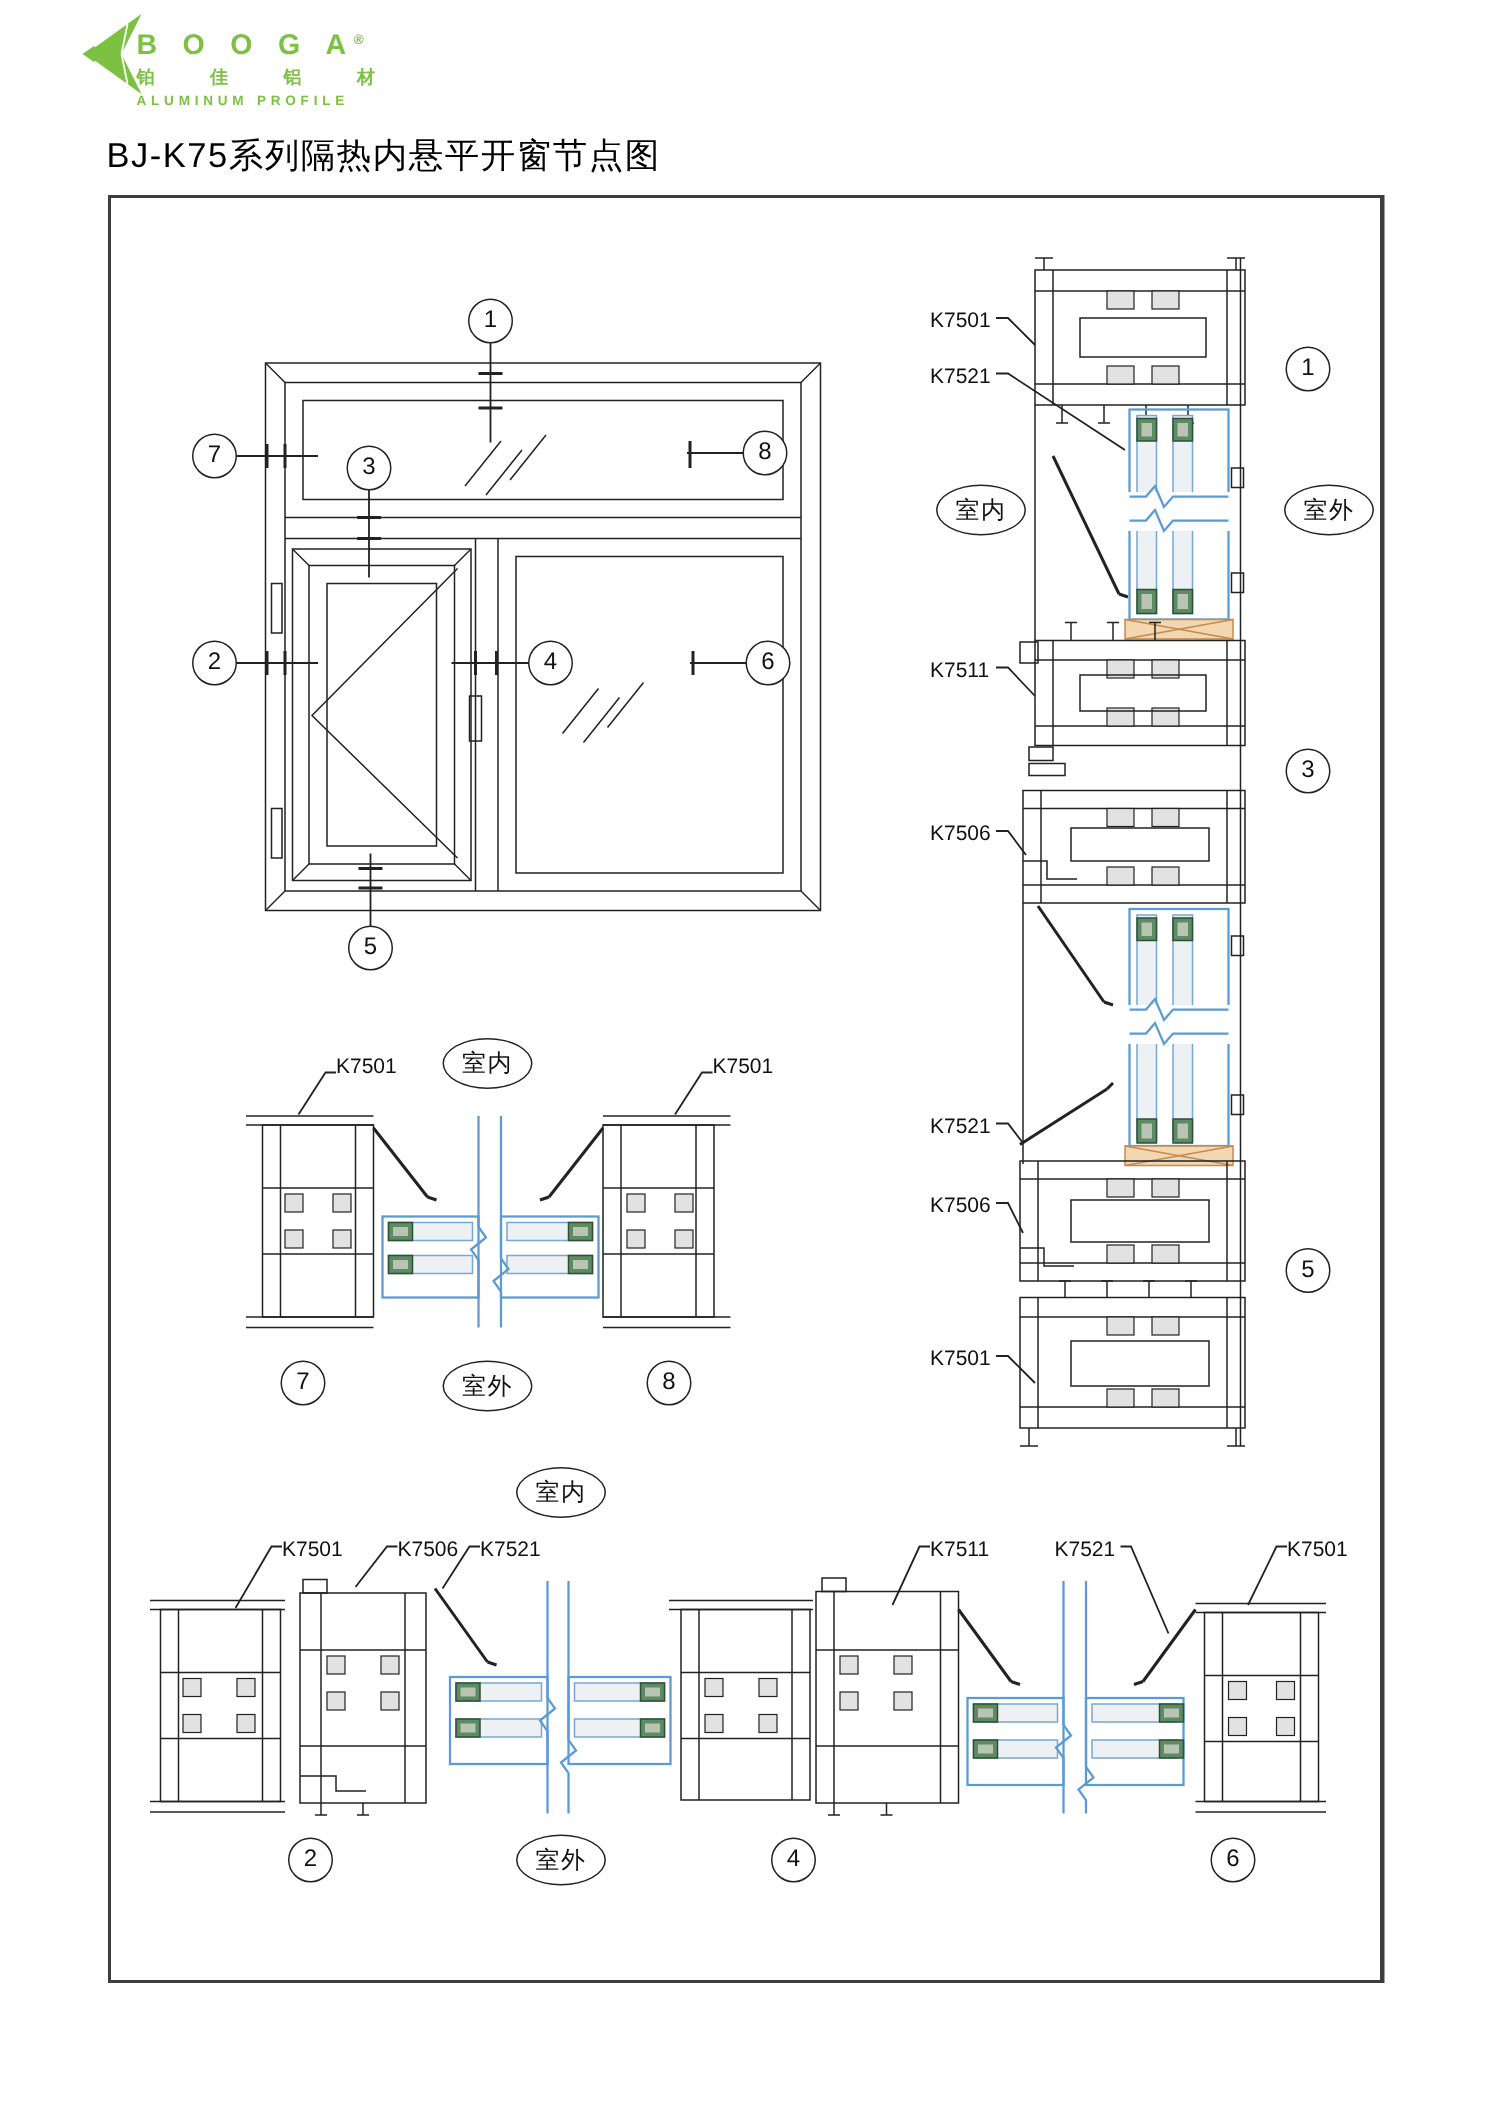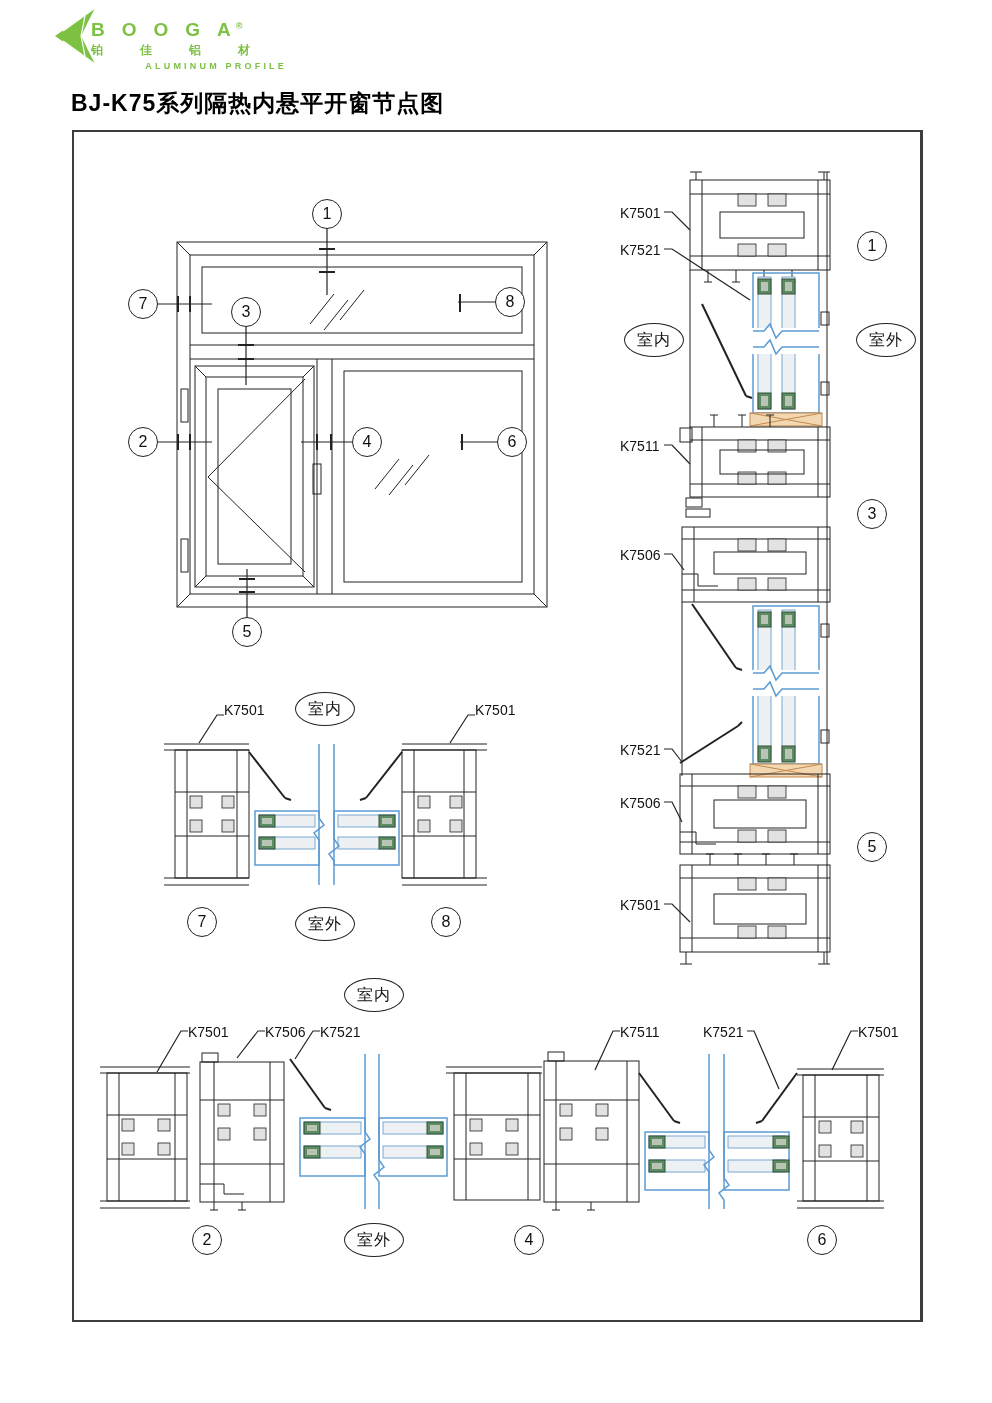--- a/index.html
+++ b/index.html
@@ -15,23 +15,23 @@
     font-family:"Liberation Sans","DejaVu Sans",sans-serif;color:#111;
     overflow:hidden;
   }
   
   .logo{position:absolute;left:55px;top:5px;width:260px;height:60px;}
   .logo-icon{position:absolute;left:0;top:2px;}
   .logo-text{position:absolute;left:36px;top:0;margin-top:10px;}
   .logo-brand{font-size:19px;font-weight:bold;letter-spacing:17px;color:var(--logo-green);line-height:22px;white-space:nowrap;}
   .logo-reg{font-size:9px;vertical-align:super;letter-spacing:0;margin-left:-12px;}
   .logo-cn{font-size:12px;font-weight:bold;letter-spacing:37px;color:var(--logo-green);line-height:19px;white-space:nowrap;}
-  .logo-en{font-size:9px;font-weight:bold;letter-spacing:3.2px;color:var(--logo-green);line-height:12px;white-space:nowrap;text-align:right;}
+  .logo-en{font-size:9px;font-weight:bold;letter-spacing:3.2px;color:var(--logo-green);line-height:12px;white-space:nowrap;}
   
-  .page-title{position:absolute;left:71px;top:88px;font-size:23px;font-weight:700;letter-spacing:1px;color:#000;}
+  .page-title{position:absolute;left:71px;top:88px;font-size:23px;font-weight:400;letter-spacing:1px;color:#000;}
   
   .frame-box{
     position:absolute;left:72px;top:130px;width:846px;height:1188px;
     border:2px solid #3d3d3d;border-right-width:3px;background:#fff;
   }
   .frame-box svg{position:absolute;left:0;top:0;}
   
   .callout{
     position:absolute;width:28px;height:28px;border:1.6px solid #222;border-radius:50%;
     background:#fff;display:flex;align-items:center;justify-content:center;

